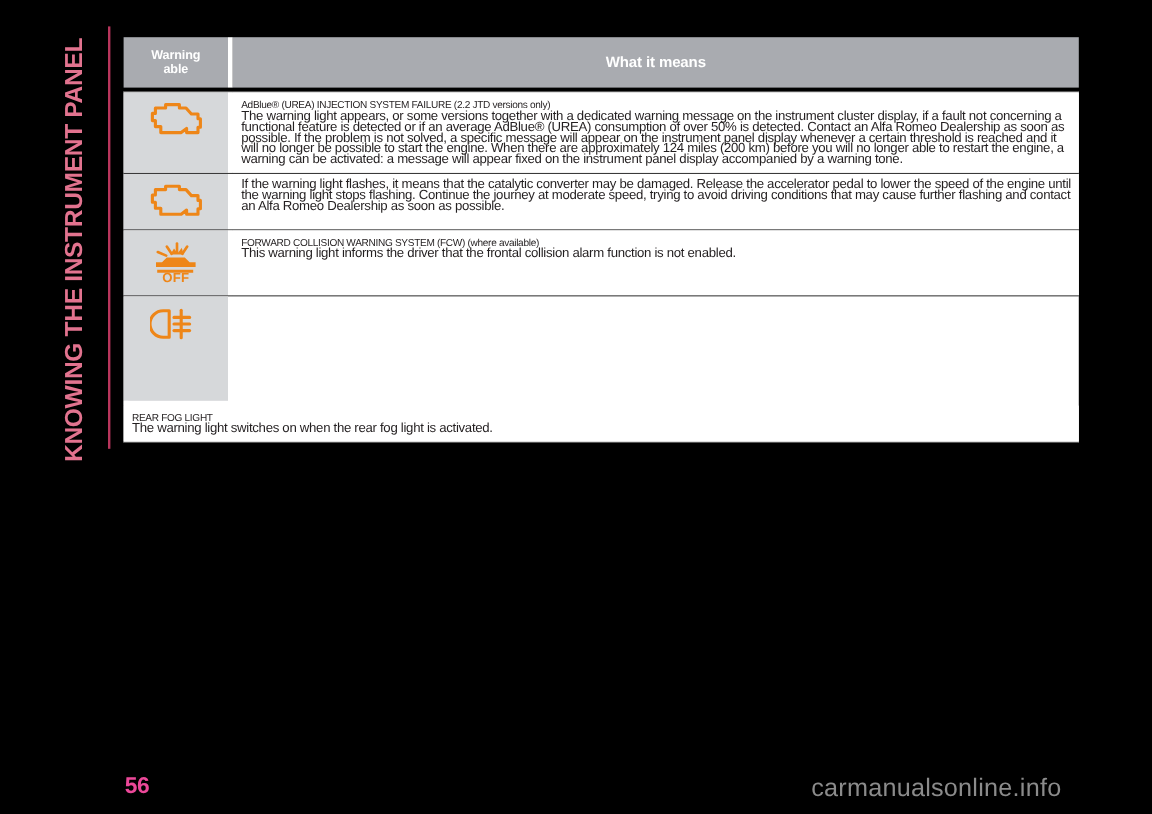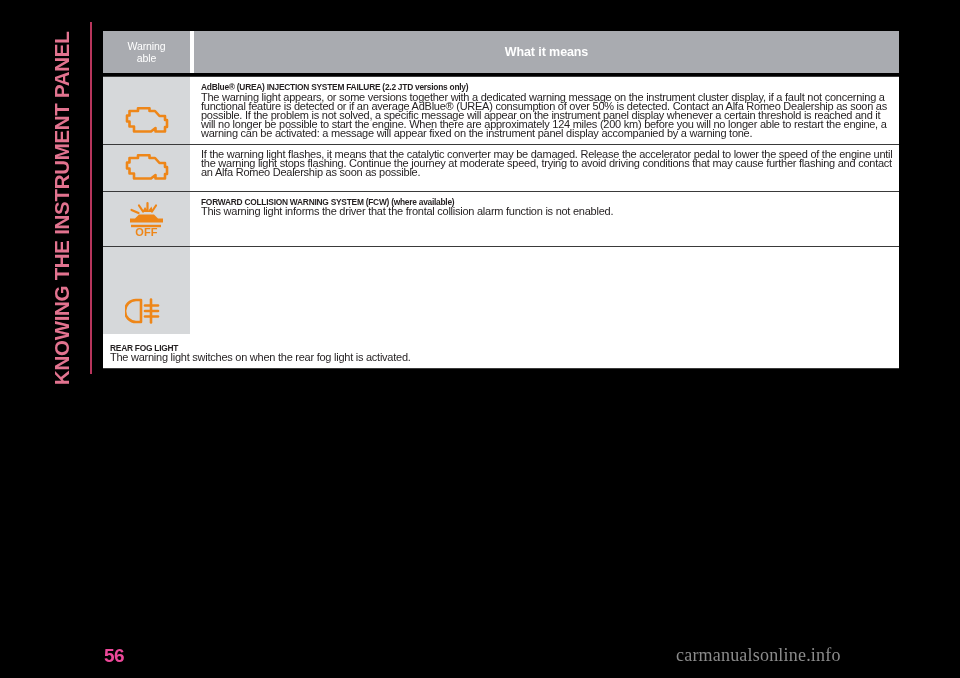--- a/index.html
+++ b/index.html
@@ -63,24 +63,24 @@
     font-weight: bold;
     letter-spacing: -0.5px;
   }
 
   
   .watermark {
     position: absolute;
     left: 676px;
     top: 645px;
     color: #8b8b8b;
-    font-size: 18px;
+    font-size: 21px;
     font-weight: normal;
     letter-spacing: 0.2px;
-    font-family: Liberation Serif, serif;
+    font-family: Liberation Sans, sans-serif;
   }
 
   
   .table-wrap {
     position: absolute;
     left: 103px;
     top: 31px;
     width: 796px;
   }
 
@@ -92,21 +92,21 @@
 
   
   .hdr-row { margin-bottom: 3px; }
 
   .hdr-icon-cell {
     width: 87px;
     min-height: 42px;
     background: #a9abb0;
     color: #ffffff;
     font-size: 10.5px;
-    font-weight: normal;
+    font-weight: bold;
     line-height: 12.5px;
     display: flex;
     flex-direction: column;
     align-items: center;
     justify-content: center;
     text-align: center;
     letter-spacing: -0.1px;
   }
   .hdr-gap { width: 4px; background: #ffffff; }
   .hdr-text-cell {
@@ -128,36 +128,36 @@
     border-top: 1.4px solid #3a3a3a;
     background: #ffffff;
   }
   .body-row.first { border-top: 1.4px solid #3a3a3a; }
   .body-row.last { border-bottom: 1.4px solid #3a3a3a; flex-direction: column; }
 
   .icon-cell {
     width: 87px;
     background: #d6d8da;
     display: flex;
-    align-items: flex-end;
+    align-items: flex-start;
     justify-content: center;
     flex: 0 0 87px;
   }
   .cell-gap { width: 4px; background: #ffffff; flex: 0 0 4px; }
 
   .text-cell {
     flex: 1;
     background: #ffffff;
     padding: 5px 6px 6px 7px;
     color: #231f20;
   }
 
   .ttl {
     font-size: 8.4px;
-    font-weight: bold;
+    font-weight: normal;
     line-height: 10.6px;
     letter-spacing: -0.25px;
     color: #231f20;
   }
   .bdy {
     font-size: 11px;
     font-weight: normal;
     line-height: 9px;
     letter-spacing: -0.25px;
     color: #231f20;

